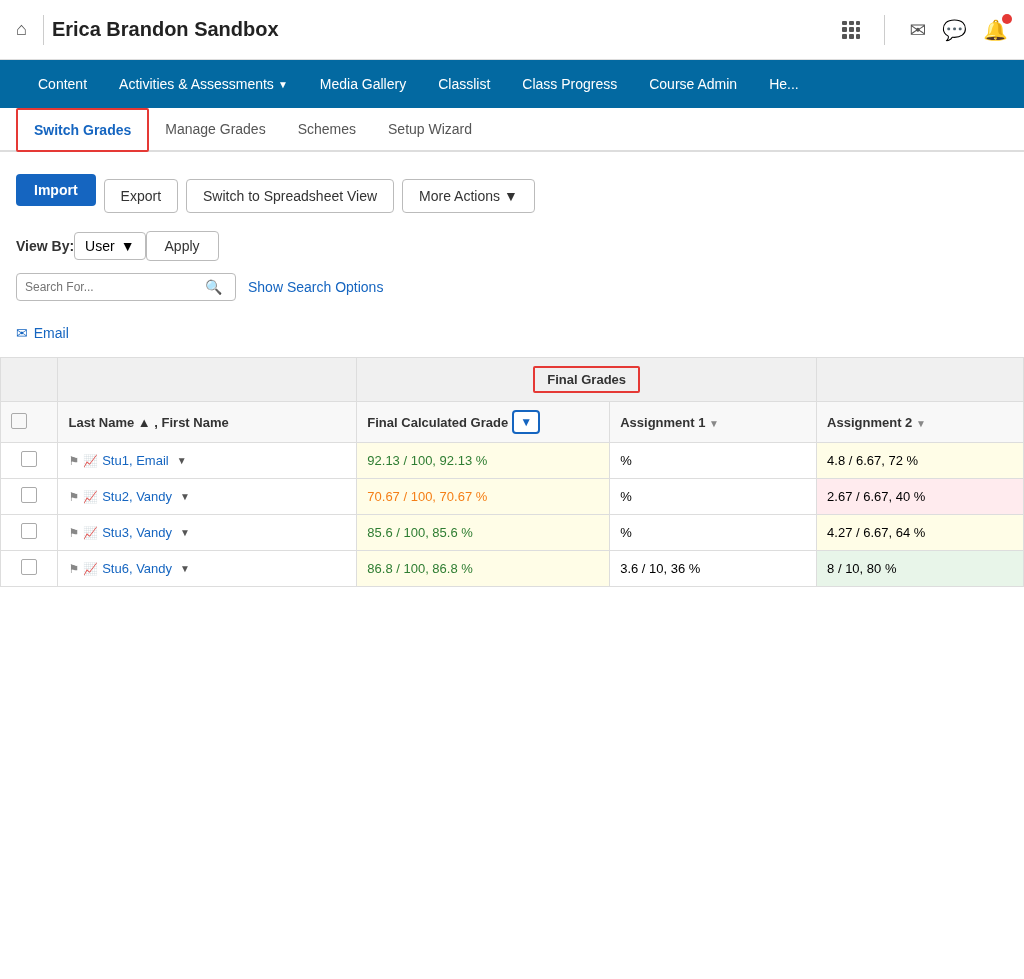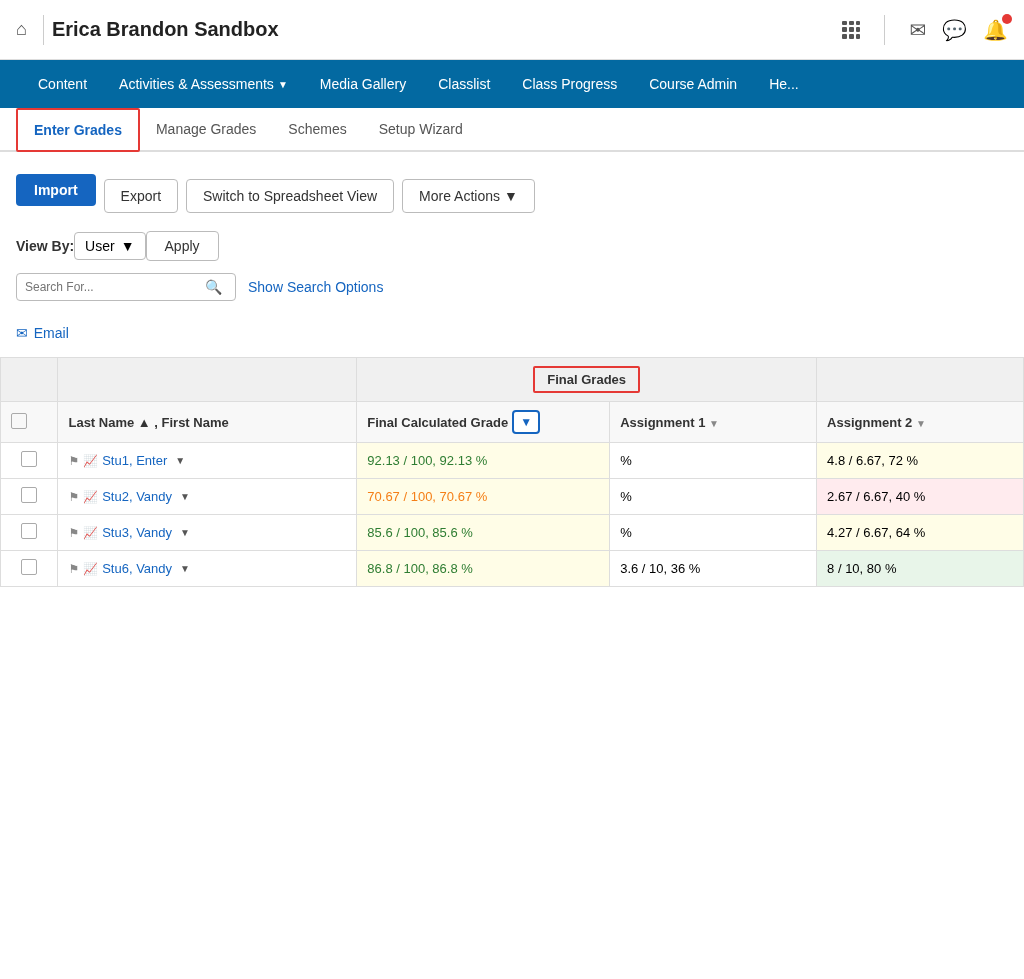--- a/index.html
+++ b/index.html
@@ -304,21 +304,21 @@
     <span class="nav-chevron">▼</span>
   </div>
   <div class="nav-item">Media Gallery</div>
   <div class="nav-item">Classlist</div>
   <div class="nav-item">Class Progress</div>
   <div class="nav-item">Course Admin</div>
   <div class="nav-item">He...</div>
 </nav>
 
 <div class="tabs-bar">
-  <div class="tab active">Enter Grades</div>
+  <div class="tab active">Switch Grades</div>
   <div class="tab">Manage Grades</div>
   <div class="tab">Schemes</div>
   <div class="tab">Setup Wizard</div>
 </div>
 
 <div class="toolbar">
   <button class="btn-import">Import</button>
   <button class="btn-secondary">Export</button>
   <button class="btn-secondary">Switch to Spreadsheet View</button>
   <button class="btn-secondary">
@@ -384,21 +384,21 @@
           <span class="sort-icon">▼</span>
         </th>
       </tr>
 
       <tr class="student-row">
         <td class="checkbox-cell"><span class="check-box"></span></td>
         <td>
           <div class="student-icons">
             <span class="flag-icon">⚑</span>
             <span class="chart-icon">📈</span>
-            <a class="student-link">Stu1, Enter</a>
+            <a class="student-link">Stu1, Email</a>
             <button class="expand-btn">▼</button>
           </div>
         </td>
         <td class="bg-light-yellow">
           <span class="final-grade-green">92.13 / 100, 92.13 %</span>
         </td>
         <td>
           <span>%</span>
         </td>
         <td class="bg-light-yellow">

